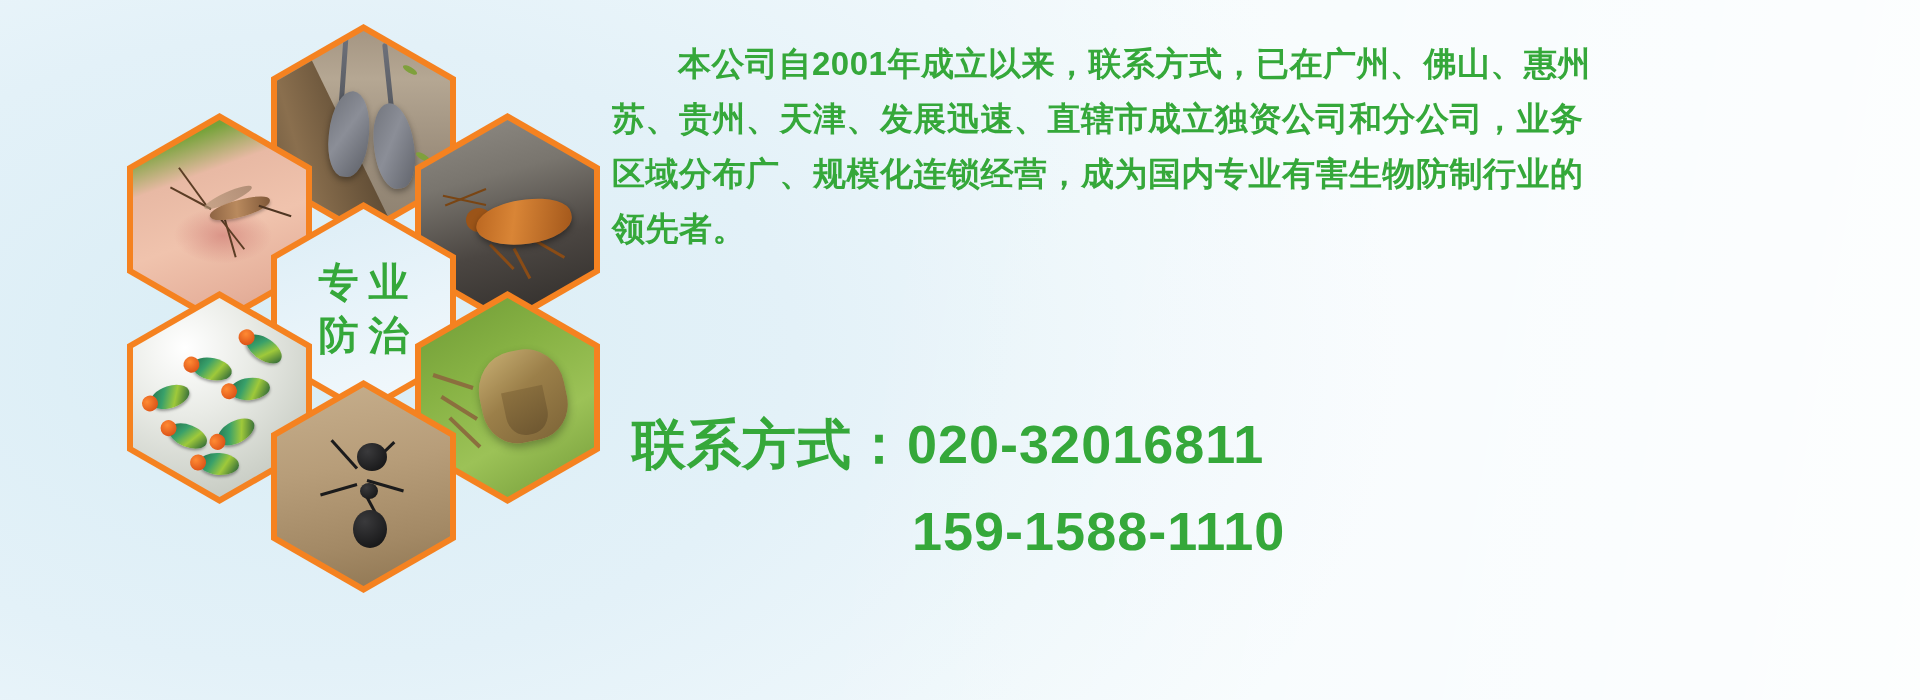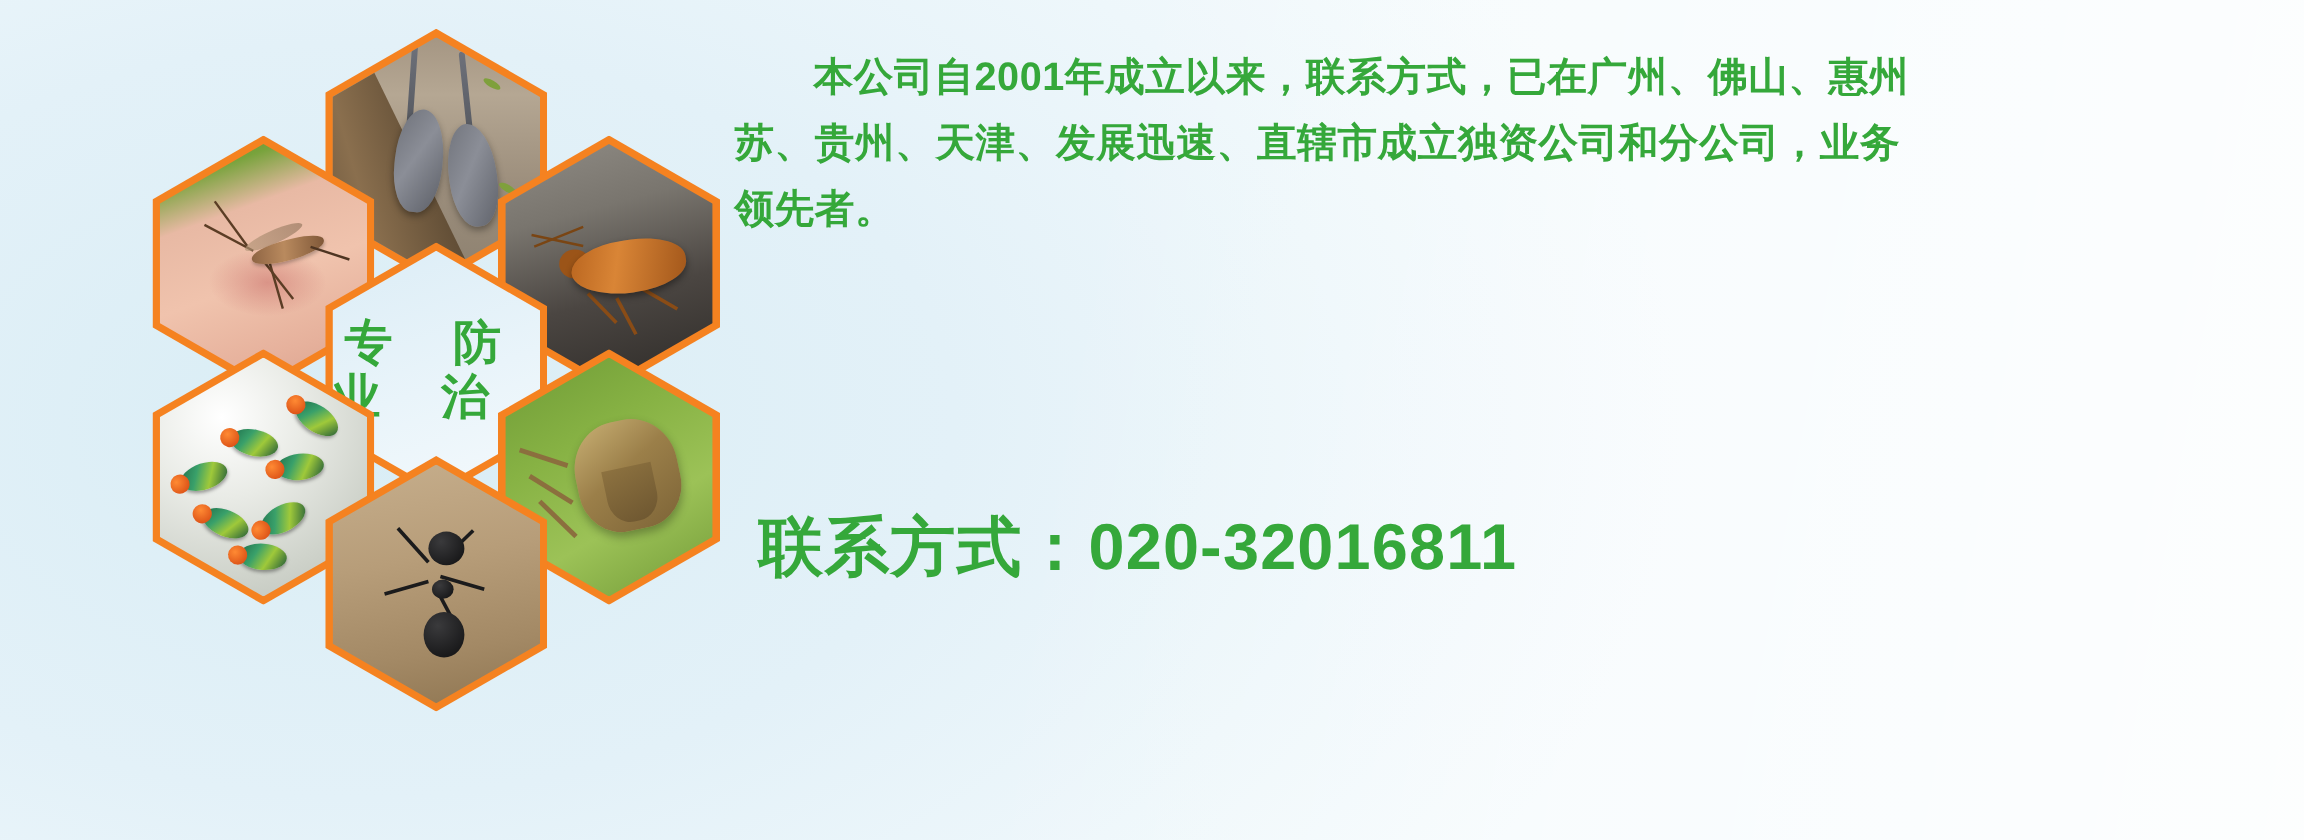--- a/index.html
+++ b/index.html
@@ -64,21 +64,21 @@
   .hex.h-bug     { left: 320px;  top: 291px; }
   .hex.h-ant     { left: 176px;  top: 380px; }
 
   .hex.h-center .inner {
     background: linear-gradient(160deg, #dcedf6 0%, #e9f4fa 55%, #f3f9fc 100%);
   }
   .center-text {
     position: absolute;
     inset: 0;
     display: flex;
-    flex-direction: row;
+    flex-direction: column;
     align-items: center;
     justify-content: center;
     gap: 8px;
   }
   .center-text span {
     color: #35a83a;
     font-size: 40px;
     font-weight: bold;
     letter-spacing: 10px;
     text-indent: 10px;
@@ -261,21 +261,21 @@
     font-weight: bold;
     line-height: 55px;
     letter-spacing: 0.5px;
     white-space: nowrap;
   }
   .copy p.indent { text-indent: 66px; }
 
   .contact {
     position: absolute;
     left: 612px;
-    top: 412px;
+    top: 400px;
     z-index: 4;
   }
   .contact .line1 {
     color: #35a83a;
     font-size: 54px;
     font-weight: bold;
     line-height: 88px;
     letter-spacing: 1px;
     white-space: nowrap;
     padding-left: 20px;
@@ -387,20 +387,22 @@
           <div class="seg s3"></div>
         </div>
       </div>
     </div>
 
   </div>
 
   <div class="copy">
     <p class="indent">本公司自2001年成立以来，联系方式，已在广州、佛山、惠州</p>
     <p>苏、贵州、天津、发展迅速、直辖市成立独资公司和分公司，业务</p>
+    <p>区域分布广、规模化连锁经营，成为国内专业有害生物防制行业的</p>
     <p>领先者。</p>
   </div>
 
   <div class="contact">
     <div class="line1">联系方式：020-32016811</div>
+    <div class="line2">159-1588-1110</div>
   </div>
 
 </div>
 
 </body></html>

